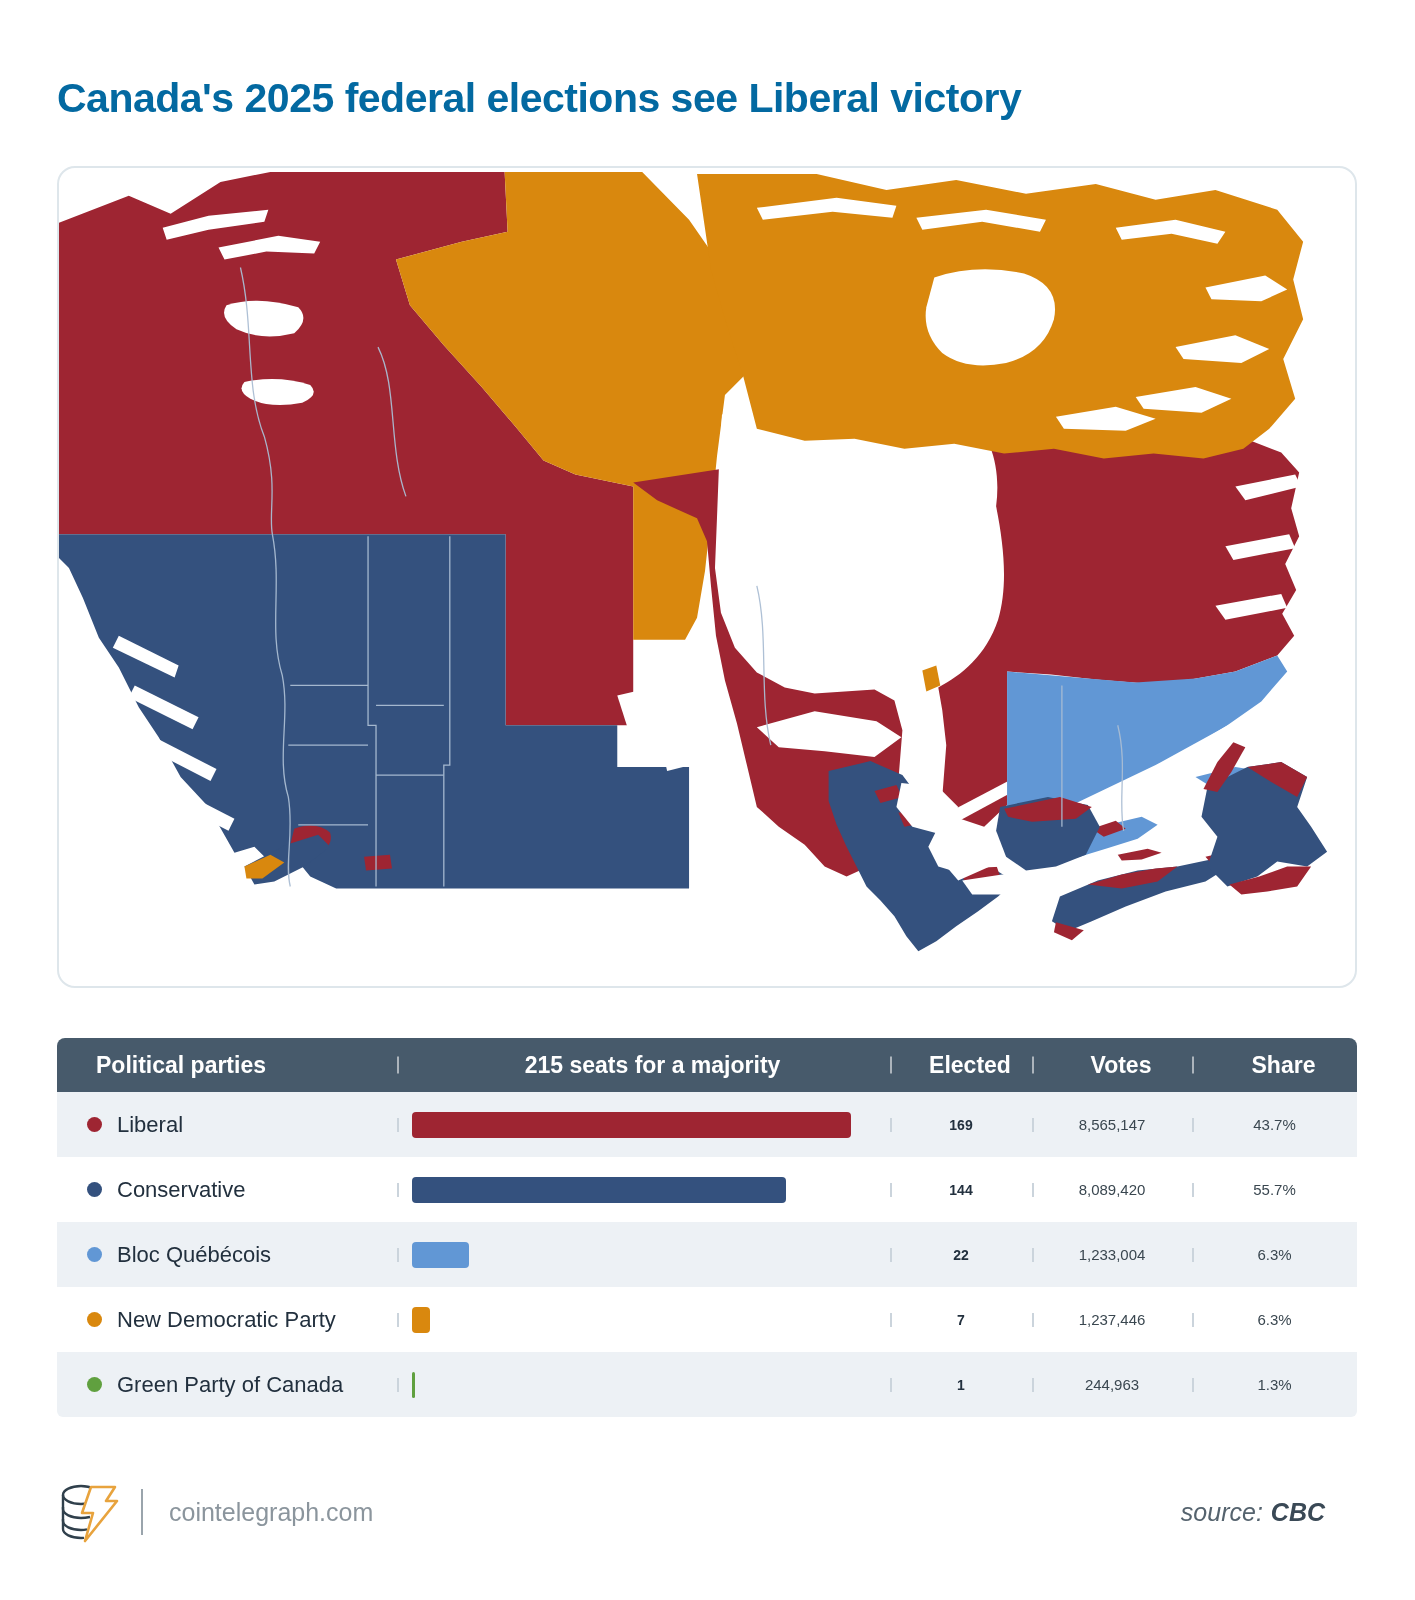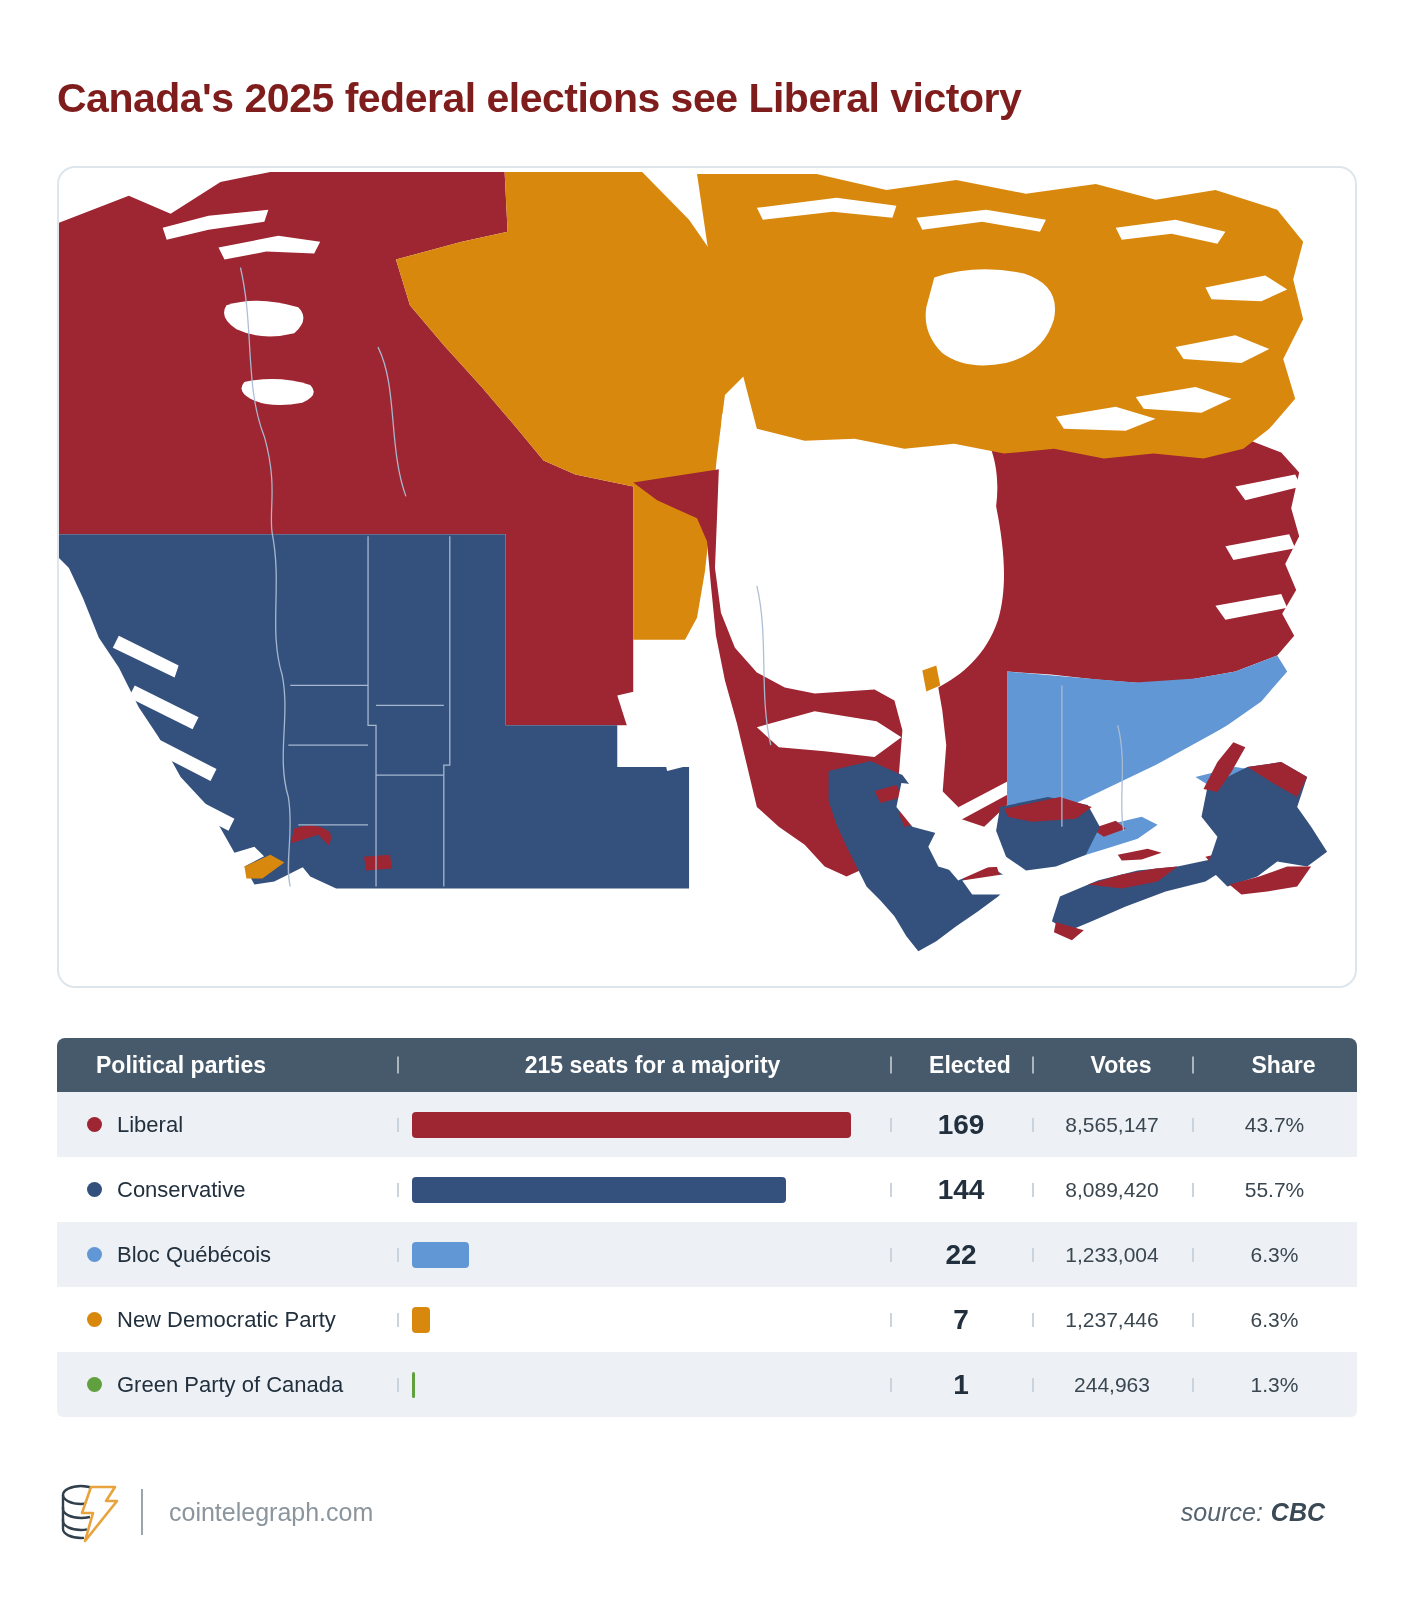--- a/index.html
+++ b/index.html
@@ -7,21 +7,21 @@
     width:1415px;height:1600px;position:relative;background:#ffffff;
     font-family:"Liberation Sans", sans-serif;color:#263442;overflow:hidden;
   }
   
   :root{
     --c-lib:#9E2532; --c-con:#34517E; --c-blo:#6197D5; --c-ndp:#D9880E; --c-grn:#60A03F;
     --c-header:#475A6B; --c-rowalt:#EDF1F5;
   }
   .page-title{
     position:absolute;left:57px;top:48px;width:1300px;
-    font-size:41px;font-weight:700;letter-spacing:-0.5px;color:#7f1d1d;
+    font-size:41px;font-weight:700;letter-spacing:-0.5px;color:#0369a1;
   }
   .map-panel{
     position:absolute;left:57px;top:166px;width:1300px;height:822px;
     background:#ffffff;border:2px solid #DEE6EB;border-radius:18px;box-sizing:border-box;
     overflow:hidden;
   }
   .map-panel svg{display:block;width:100%;height:100%;}
   .m-lib{fill:var(--c-lib);} .m-con{fill:var(--c-con);} .m-blo{fill:var(--c-blo);}
   .m-ndp{fill:var(--c-ndp);} .m-white{fill:#ffffff;}
   .m-bound{stroke:#AABDD3;stroke-width:1.3;fill:none;opacity:.95;}
@@ -38,22 +38,22 @@
     height:65px;display:grid;grid-template-columns:340px 493px 142px 160px 165px;
     align-items:center;position:relative;
   }
   .t-row.alt{background:var(--c-rowalt);}
   .t-row:last-child{border-radius:0 0 6px 6px;}
   .party-cell{display:flex;align-items:center;padding-left:30px;}
   .party-dot{width:15px;height:15px;border-radius:50%;margin-right:15px;flex:0 0 auto;}
   .party-name{font-size:22px;font-weight:400;color:#22303E;}
   .bar-cell{padding-left:15px;}
   .seat-bar{height:26px;border-radius:4px;}
-  .num-cell{text-align:center;font-size:28px;font-weight:700;color:#22303E;}
-  .val-cell{text-align:center;font-size:21px;color:#3A4750;}
+  .num-cell{text-align:center;font-size:14px;font-weight:700;color:#22303E;}
+  .val-cell{text-align:center;font-size:15px;color:#3A4750;}
   .tick{position:absolute;width:2px;top:50%;transform:translateY(-50%);}
   .t-header .tick{height:17px;background:rgba(255,255,255,.55);}
   .t-row .tick{height:14px;background:#CBD4DC;}
   .tick.p1{left:340px;} .tick.p2{left:833px;} .tick.p3{left:975px;} .tick.p4{left:1135px;}
 
   .footer{position:absolute;left:57px;top:1476px;width:1300px;height:80px;}
   .brand{position:absolute;left:0;top:0;display:flex;align-items:center;height:72px;}
   .brand-divider{width:2px;height:46px;background:#9AA4AC;margin:0 26px 0 22px;}
   .brand-site{font-size:25px;color:#8B959D;}
   .source-line{position:absolute;right:32px;top:22px;font-size:25px;font-style:italic;color:#55636E;}

